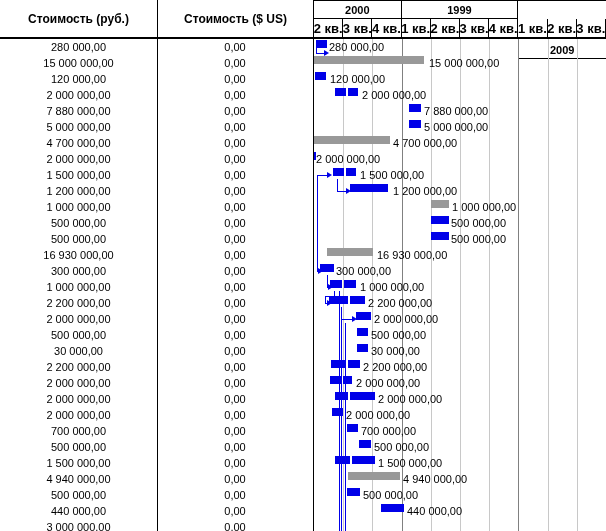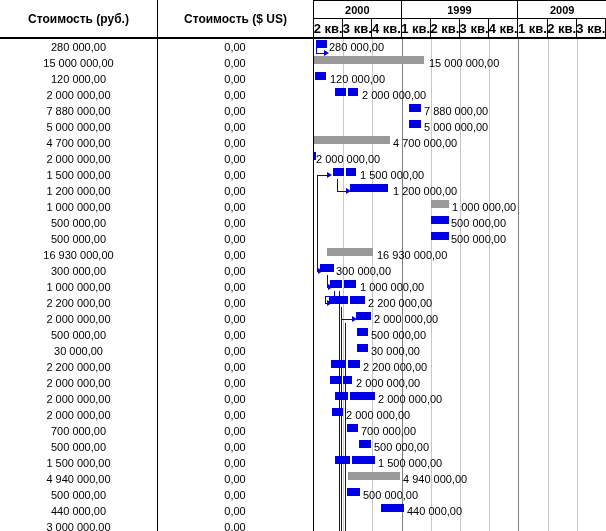--- a/index.html
+++ b/index.html
@@ -10,21 +10,21 @@
   #col-rub{left:0;width:157px;}
   #col-usd{left:158px;width:155px;}
   .vline{position:absolute;top:0;width:1px;height:531px;background:#000;}
   #divider1{left:157px;}
   #divider2{left:313px;}
   #thickline{position:absolute;left:0;top:37px;width:606px;height:2px;background:#000;}
   #chart-topline{position:absolute;left:314px;top:0;width:292px;height:1px;background:#000;}
   #year-row{position:absolute;left:314px;top:1px;width:292px;height:18px;display:flex;}
   .ycell{box-sizing:border-box;height:18px;border-bottom:1px solid #000;border-right:1px solid #000;
          display:flex;align-items:center;justify-content:center;font-weight:bold;font-size:11px;}
-  .ycell:last-child{border-right:none;}
+  .ycell:last-child{border-right:none;margin-top:40px;}
   #quarter-row{position:absolute;left:314px;top:19px;width:292px;height:18px;display:flex;}
   .qcell{box-sizing:border-box;height:18px;border-right:1px solid #000;display:flex;align-items:center;
          justify-content:center;font-weight:bold;font-size:13px;white-space:nowrap;overflow:hidden;}
   #table-rows{position:absolute;left:0;top:39px;width:313px;}
   .trow{height:16px;display:flex;}
   .tcell{height:16px;display:flex;align-items:center;justify-content:center;font-size:11px;white-space:nowrap;}
   .tcell.rub{width:157px;}
   .tcell.usd{width:156px;}
   #gantt-body{position:absolute;left:314px;top:39px;width:292px;height:492px;overflow:hidden;}
   .grid{position:absolute;top:0;width:1px;height:492px;background:#c8c8c8;z-index:1;}

